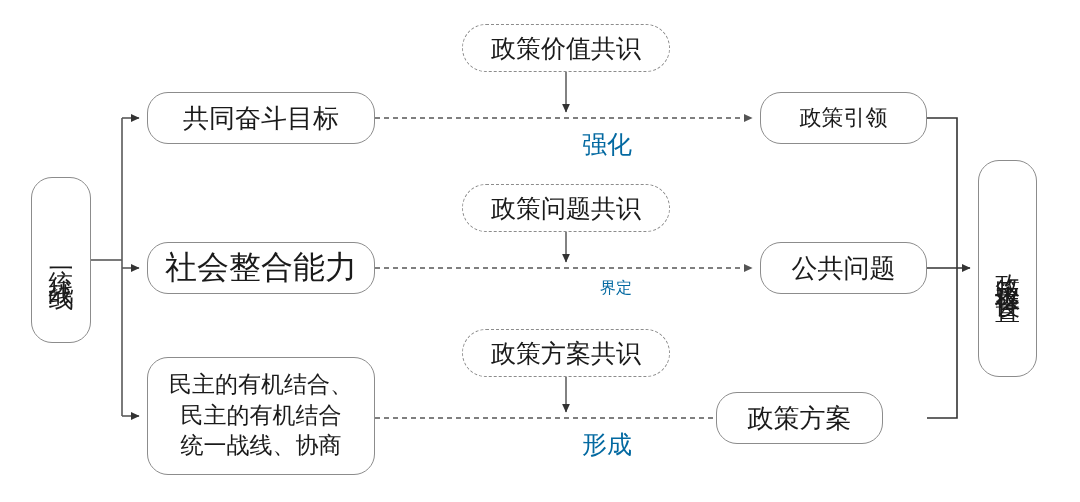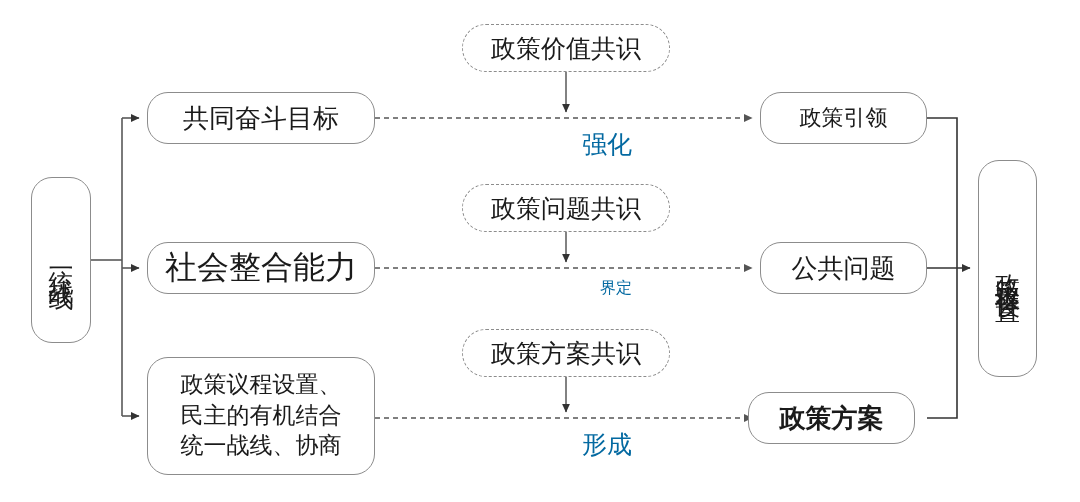--- a/index.html
+++ b/index.html
@@ -61,21 +61,21 @@
   #node-capacity { left: 147px; top: 242px; width: 228px; height: 52px;  font-size: 32px; }
   #node-combo    { left: 147px; top: 357px; width: 228px; height: 118px; font-size: 23px; }
   #node-combo .lines { line-height: 1.34; }
 
   #node-value-consensus  { left: 462px; top: 24px;  width: 208px; height: 48px; font-size: 25px; }
   #node-issue-consensus  { left: 462px; top: 184px; width: 208px; height: 48px; font-size: 25px; }
   #node-plan-consensus   { left: 462px; top: 329px; width: 208px; height: 48px; font-size: 25px; }
 
   #node-policy-guide { left: 760px; top: 92px;  width: 167px; height: 52px; font-size: 22px; }
   #node-public-issue { left: 760px; top: 242px; width: 167px; height: 52px; font-size: 26px; }
-  #node-policy-plan  { left: 748px; top: 392px; width: 167px; height: 52px; font-size: 26px; font-weight: bold; }
+  #node-policy-plan  { left: 716px; top: 392px; width: 167px; height: 52px; font-size: 26px; }
 
   #node-agenda { left: 978px; top: 160px; width: 59px; height: 217px; font-size: 25px; }
 
   #label-strengthen { left: 500px; top: 128px; width: 132px; font-size: 25px; }
   #label-define     { left: 500px; top: 278px; width: 132px; font-size: 16px; }
   #label-form       { left: 500px; top: 428px; width: 132px; font-size: 25px; }
 </style>
 </head>
 <body>
 
@@ -126,21 +126,21 @@
   <div class="node rect" id="node-goal">
     <span>共同奋斗目标</span>
   </div>
 
   <div class="node rect" id="node-capacity">
     <span>社会整合能力</span>
   </div>
 
   <div class="node rect" id="node-combo">
     <div class="lines">
-      <div>政策议程设置、</div>
+      <div>民主的有机结合、</div>
       <div>民主的有机结合</div>
       <div>统一战线、协商</div>
     </div>
   </div>
 
   <div class="node oval" id="node-value-consensus">
     <span>政策价值共识</span>
   </div>
 
   <div class="node oval" id="node-issue-consensus">

